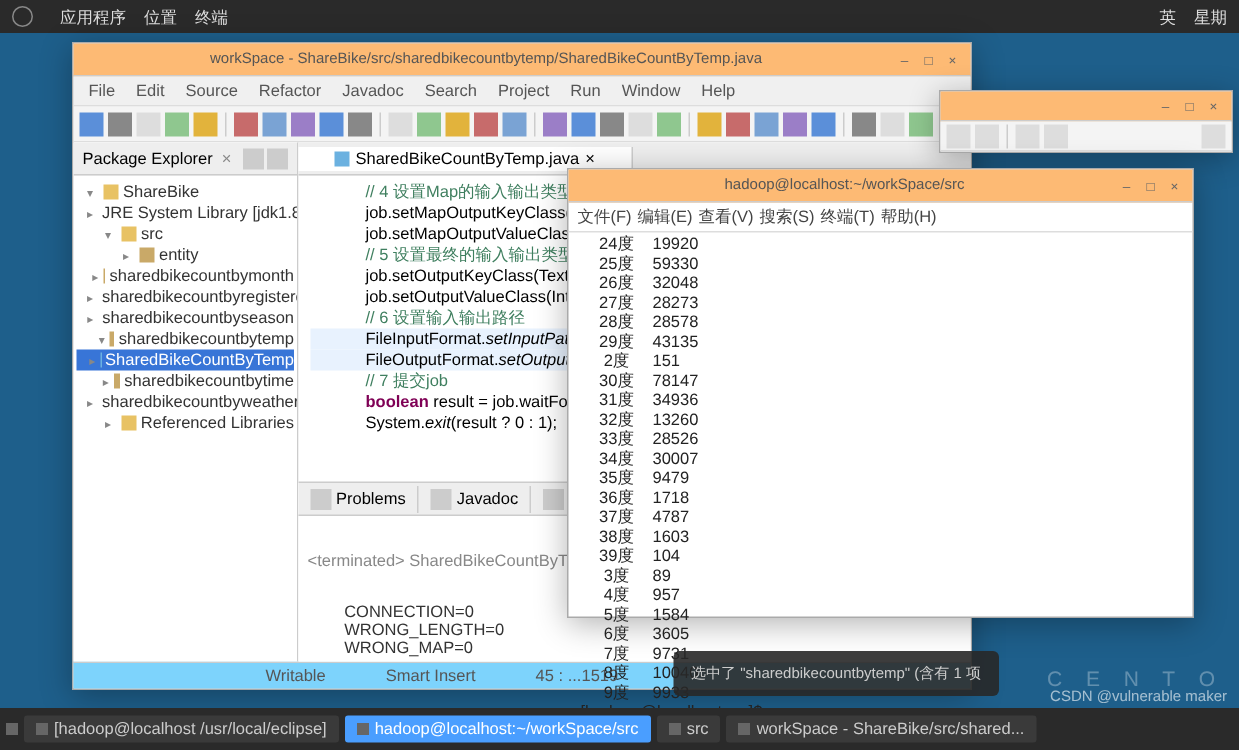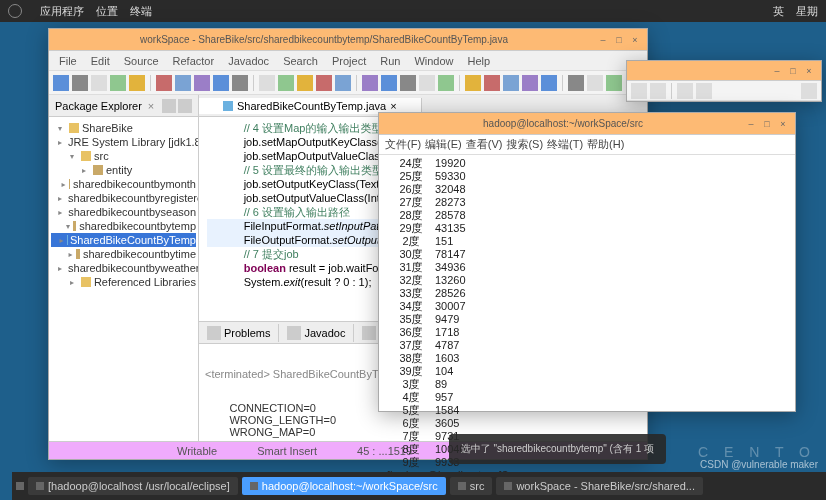--- a/index.html
+++ b/index.html
@@ -1,20 +1,20 @@
 <!DOCTYPE html>
 <html><head>
 <meta charset="utf-8">
 <style>
 * { margin:0; padding:0; box-sizing:border-box; font-family:"Segoe UI",Arial,sans-serif; font-size:11px; }
 body { width:826px; height:500px; background:#1e5f8b; position:relative; overflow:hidden; }
 .topbar { height:22px; background:#2a2a2a; color:#ddd; display:flex; align-items:center; padding:0 8px; gap:12px; }
 .topbar .right { margin-left:auto; }
 .topbar .circle { width:14px; height:14px; border:1px solid #888; border-radius:50%; margin-right:6px; }
-.taskbar { position:absolute; bottom:0; left:12px; right:0; height:28px; background:#2a2a2a; color:#ccc; display:flex; align-items:center; padding:0 4px; gap:4px; }
+.taskbar { position:absolute; bottom:0; left:0; right:0; height:28px; background:#2a2a2a; color:#ccc; display:flex; align-items:center; padding:0 4px; gap:4px; }
 .taskbar .item { background:#3a3a3a; padding:3px 8px; border-radius:2px; display:flex; align-items:center; gap:4px; }
 .taskbar .item.active { background:#4a9eff; color:#fff; }
 .taskbar .dot { width:8px; height:8px; background:#666; }
 .watermark { position:absolute; right:8px; bottom:30px; color:rgba(255,255,255,0.6); font-size:10px; }
 .notif { position:absolute; right:160px; bottom:36px; background:rgba(40,40,40,0.9); color:#ccc; padding:8px 12px; border-radius:4px; font-size:10px; }
 .centos { position:absolute; right:10px; bottom:40px; color:rgba(255,255,255,0.3); font-size:14px; letter-spacing:6px; }
 
 .win { position:absolute; background:#f6f6f6; border:1px solid #aaa; box-shadow:0 4px 20px rgba(0,0,0,0.3); }
 .eclipse { left:48px; top:28px; width:600px; height:432px; }
 .term { left:378px; top:112px; width:418px; height:300px; background:#fff; }
@@ -54,21 +54,21 @@
 .mth { font-style:italic; }
 .hl { background:#e8f2fe; display:block; }
 
 .bottom { height:120px; border-top:1px solid #ccc; background:#fff; display:flex; flex-direction:column; }
 .btabs { height:22px; background:#eee; border-bottom:1px solid #ccc; display:flex; align-items:center; }
 .btab { padding:2px 8px; border-right:1px solid #ccc; display:flex; align-items:center; gap:3px; }
 .btab.active { background:#fff; }
 .console { flex:1; font-family:"Courier New",monospace; font-size:10px; padding:2px 6px; overflow:hidden; white-space:pre; color:#333; }
 .console .head { color:#888; }
 
-.status { height:18px; background:#f0abfc; border-top:1px solid #ccc; display:flex; align-items:center; padding:0 8px; font-size:10px; color:#555; }
+.status { height:18px; background:#7dd3fc; border-top:1px solid #ccc; display:flex; align-items:center; padding:0 8px; font-size:10px; color:#555; }
 .status span { margin-right:40px; }
 
 .term-menu { height:20px; display:flex; gap:4px; padding:0 6px; align-items:center; border-bottom:1px solid #ddd; color:#444; }
 .term-body { font-family:"Courier New",monospace; font-size:11px; padding:2px 8px; line-height:13px; color:#222; white-space:pre; }
 .term-body .row { display:flex; }
 .term-body .c1 { width:48px;text-align:center; }
 
 .files .toolbar { height:20px; }
 </style>
 </head>

